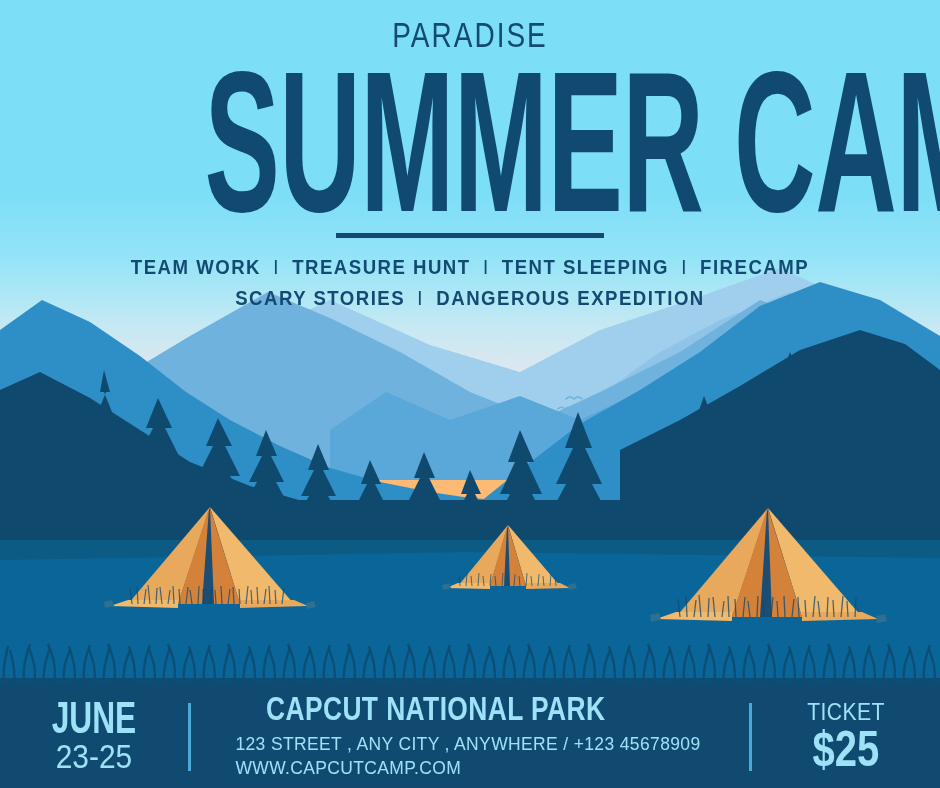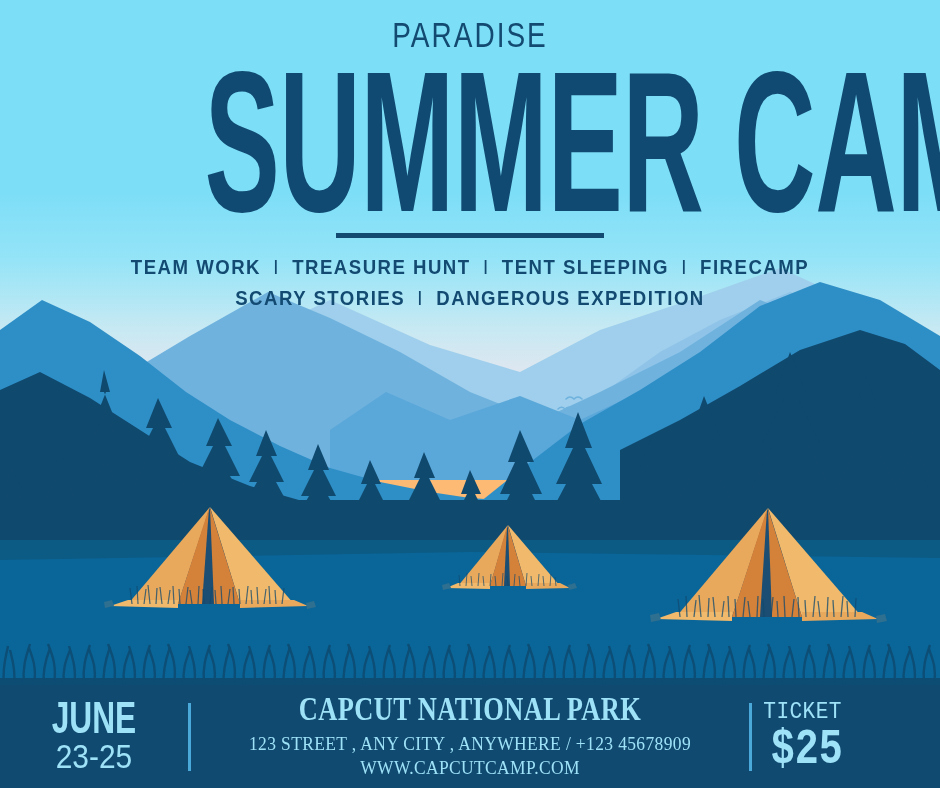--- a/index.html
+++ b/index.html
@@ -125,24 +125,23 @@
     margin-top: 1px;
   }
   .divider {
     width: 3px;
     height: 68px;
     background: #4aa9d8;
     flex: 0 0 auto;
   }
   .footer-main {
     flex: 1 1 auto;
-    text-align: center;
+    text-align: left;
     color: #9ee2f8;
     padding: 0 24px;
-    font-family: Liberation Serif, serif;
   }
   .footer-main .park {
     font-size: 33px;
     font-weight: bold;
     letter-spacing: 0.5px;
     line-height: 1.05;
     transform: scaleX(0.80);
     color: #9ee2f8;
   }
   .footer-main .addr {
@@ -157,24 +156,23 @@
   .footer-main .site {
     font-size: 19px;
     font-weight: normal;
     letter-spacing: 0.4px;
     line-height: 1.28;
     transform: scaleX(0.92);
     color: #9ee2f8;
   }
   .footer-ticket {
     width: 188px;
-    text-align: left;
+    text-align: center;
     flex: 0 0 auto;
     color: #9ee2f8;
-    font-family: Liberation Mono, monospace;
   }
   .footer-ticket .tk {
     font-size: 24px;
     font-weight: normal;
     letter-spacing: 0.5px;
     line-height: 1;
     transform: scaleX(0.88);
     color: #9ee2f8;
   }
   .footer-ticket .price {

